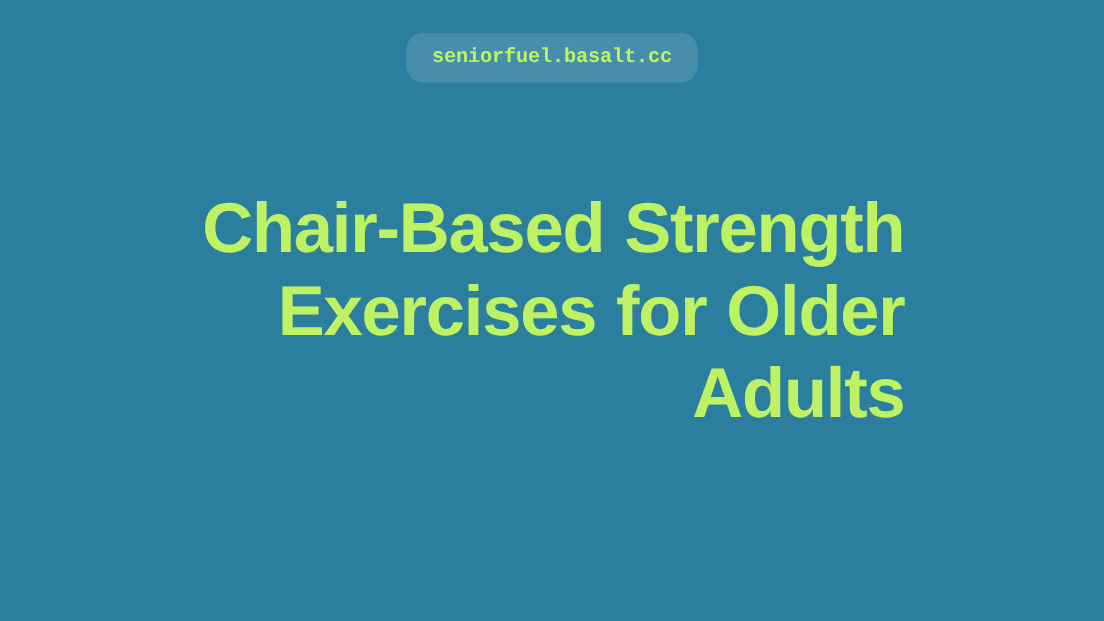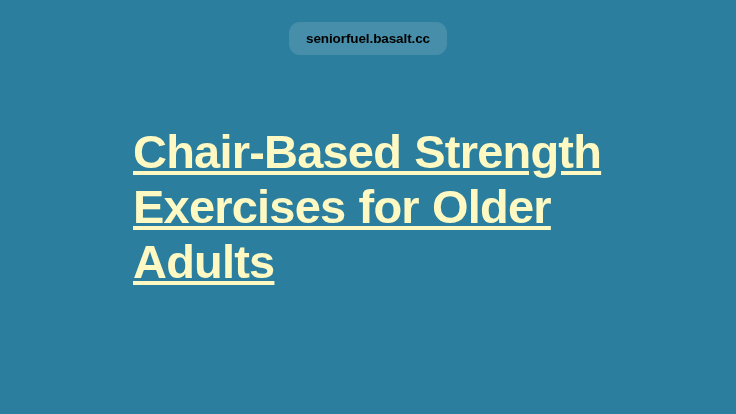--- a/index.html
+++ b/index.html
@@ -42,45 +42,45 @@
     height: 33px;
     padding: 0 17px;
     border-radius: 11px;
     background: rgba(255, 255, 255, 0.13);
     box-sizing: border-box;
   }
   .badge-text {
     font-size: 13.5px;
     font-weight: bold;
     letter-spacing: -0.1px;
-    color: #000000;
+    color: #bef264;
     white-space: nowrap;
     line-height: 1;
+    font-family: Liberation Mono, monospace;
   }
 
   
   .title-wrap {
     position: absolute;
     top: 124px;
     left: 0;
     width: 736px;
     display: flex;
     justify-content: center;
   }
   .title {
     width: 470px;
     margin: 0;
-    text-align: left;
-    color: #fef9c3;
+    text-align: right;
+    color: #bef264;
     font-size: 47px;
     font-weight: bold;
     line-height: 55px;
     letter-spacing: -0.8px;
     word-spacing: 1px;
-    text-decoration: underline;
   }
 </style>
 </head>
 <body>
 
 <div class="card">
 
   <div class="badge-row">
     <div class="badge">
       <span class="badge-text">seniorfuel.basalt.cc</span>

